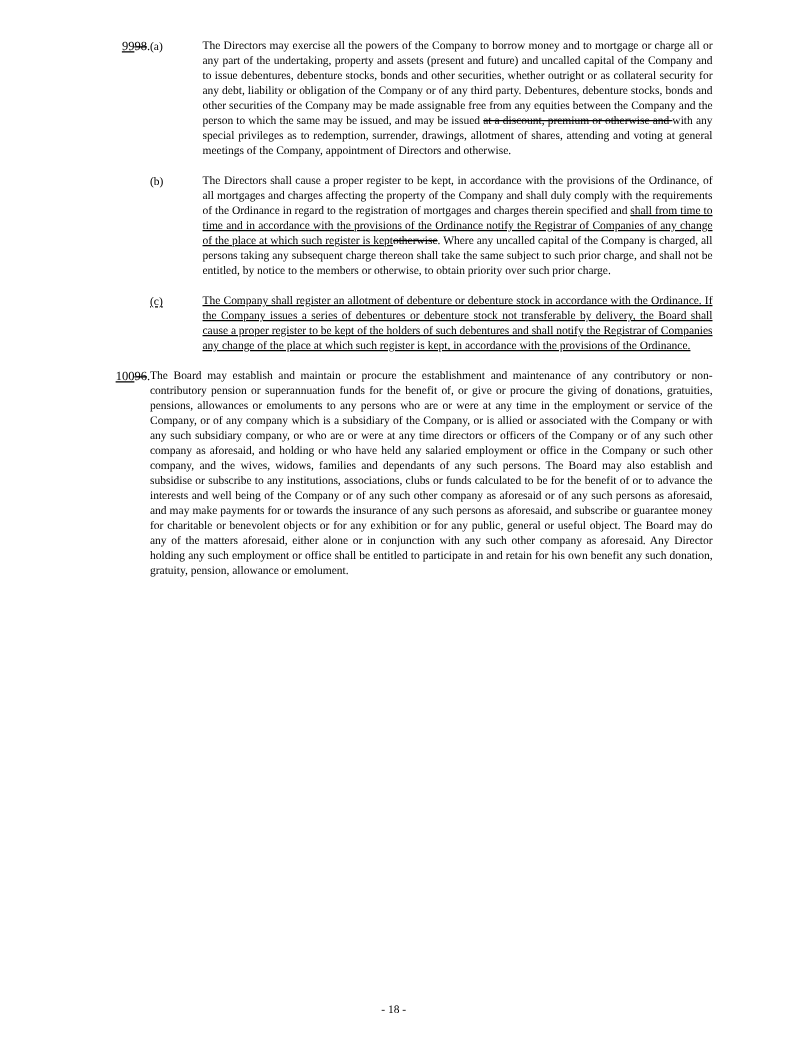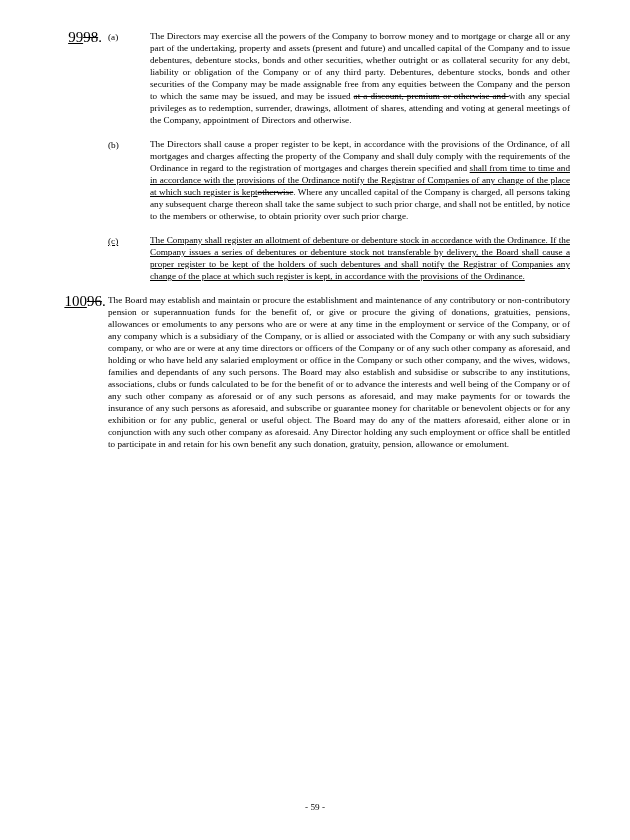--- a/index.html
+++ b/index.html
@@ -23,24 +23,25 @@
     padding: 30px 60px 0 62px;
   }
   .clause {
     display: flex;
     align-items: flex-start;
     margin-bottom: 12px;
   }
   .clause-num {
     width: 46px;
     flex: 0 0 46px;
-    font-size: 15px;
+    font-size: 10px;
     line-height: 15.2px;
-    text-align: center;
+    text-align: right;
     white-space: nowrap;
+    margin-left: 12px;
   }
   .sub-label {
     width: 42px;
     flex: 0 0 42px;
     font-size: 9.2px;
     line-height: 15.2px;
   }
   .para {
     flex: 1 1 auto;
     font-size: 9.2px;
@@ -83,14 +84,14 @@
       <div class="clause">
         <div class="clause-num"></div>
         <div class="sub-label ins">(c)</div>
         <div class="para"><span class="ins">The Company shall register an allotment of debenture or debenture stock in accordance with the Ordinance. If the Company issues a series of debentures or debenture stock not transferable by delivery, the Board shall cause a proper register to be kept of the holders of such debentures and shall notify the Registrar of Companies any change of the place at which such register is kept, in accordance with the provisions of the Ordinance.</span></div>
       </div>
       <div class="clause">
         <div class="clause-num"><span class="ins">100</span><span class="del">96</span><span>.</span></div>
         <div class="para"><span>The Board may establish and maintain or procure the establishment and maintenance of any contributory or non-contributory pension or superannuation funds for the benefit of, or give or procure the giving of donations, gratuities, pensions, allowances or emoluments to any persons who are or were at any time in the employment or service of the Company, or of any company which is a subsidiary of the Company, or is allied or associated with the Company or with any such subsidiary company, or who are or were at any time directors or officers of the Company or of any such other company as aforesaid, and holding or who have held any salaried employment or office in the Company or such other company, and the wives, widows, families and dependants of any such persons. The Board may also establish and subsidise or subscribe to any institutions, associations, clubs or funds calculated to be for the benefit of or to advance the interests and well being of the Company or of any such other company as aforesaid or of any such persons as aforesaid, and may make payments for or towards the insurance of any such persons as aforesaid, and subscribe or guarantee money for charitable or benevolent objects or for any exhibition or for any public, general or useful object. The Board may do any of the matters aforesaid, either alone or in conjunction with any such other company as aforesaid. Any Director holding any such employment or office shall be entitled to participate in and retain for his own benefit any such donation, gratuity, pension, allowance or emolument.</span></div>
       </div>
     </div>
-  <div class="footer">- 59 -</div>
+  <div class="footer">- 18 -</div>
 </div>
 
 </body></html>

